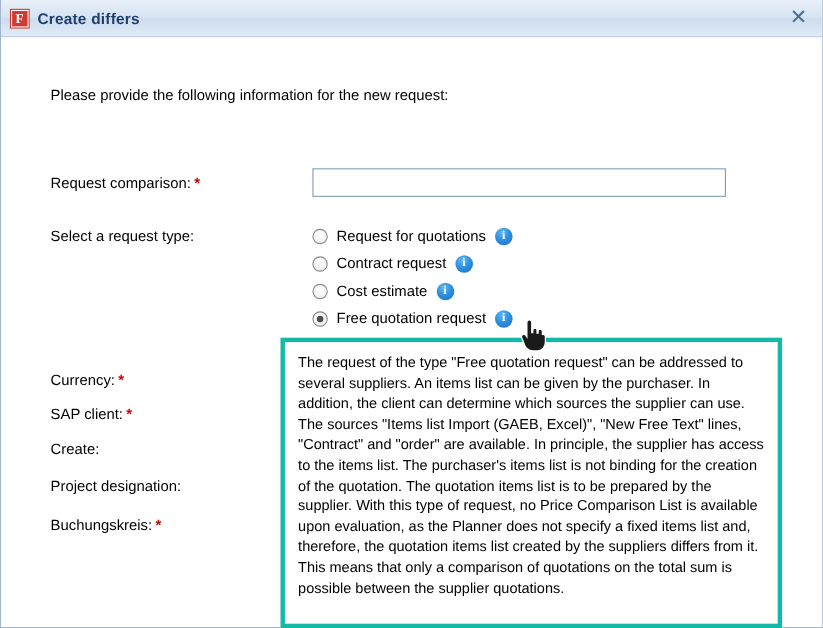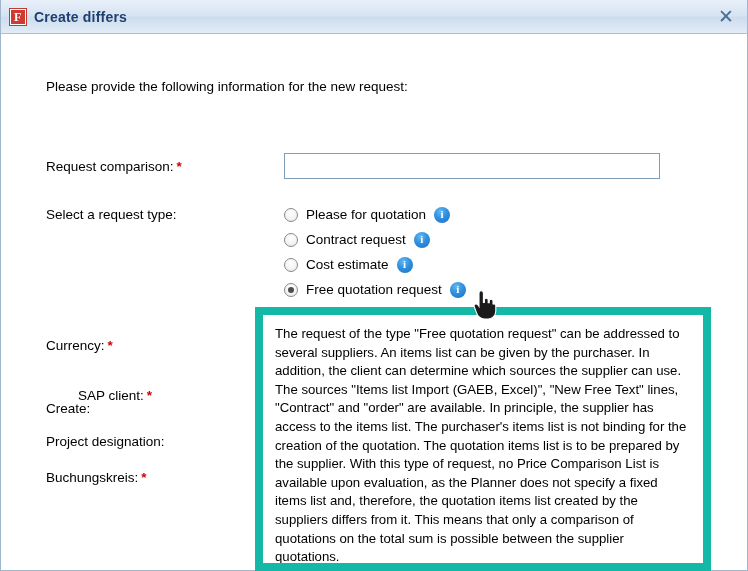--- a/index.html
+++ b/index.html
@@ -161,34 +161,34 @@
     font-weight: bold;
     font-family: "Liberation Serif", serif;
     display: flex;
     align-items: center;
     justify-content: center;
     flex: 0 0 auto;
     cursor: pointer;
     line-height: 1;
   }
   #currency-label  { left: 45px; top: 304px; }
-  #sap-label       { left: 45px; top: 354px; margin-left: 32px; }
+  #sap-label       { left: 45px; top: 335px; }
   #project-label   { left: 45px; top: 367px; }
   #projdes-label   { left: 45px; top: 400px; }
   #buchung-label   { left: 45px; top: 436px; }
 
   
   #tooltip {
     position: absolute;
     left: 254px;
     top: 273px;
     width: 456px;
     height: 264px;
     background: #ffffff;
-    border: 8px solid #14b8a6;
+    border: 4px solid #14b8a6;
     padding: 10px 12px 8px 12px;
     font-size: 13.2px;
     line-height: 18.6px;
     color: #000000;
     overflow: hidden;
   }
   
   #cursor {
     position: absolute;
     left: 470px;
@@ -219,21 +219,21 @@
     <div class="label" id="designation-label">
       <span>Request comparison:</span><span class="req-star">*</span>
     </div>
     <input id="designation-input" type="text" value="" style="">
 
     <div class="label" id="type-label">Select a request type:</div>
 
     <div id="radio-group">
       <div class="radio-row">
         <span class="radio"></span>
-        <span class="radio-label">Please for quotation</span>
+        <span class="radio-label">Request for quotations</span>
         <span class="info-icon">i</span>
       </div>
       <div class="radio-row">
         <span class="radio"></span>
         <span class="radio-label">Contract request</span>
         <span class="info-icon">i</span>
       </div>
       <div class="radio-row">
         <span class="radio"></span>
         <span class="radio-label">Cost estimate</span>

